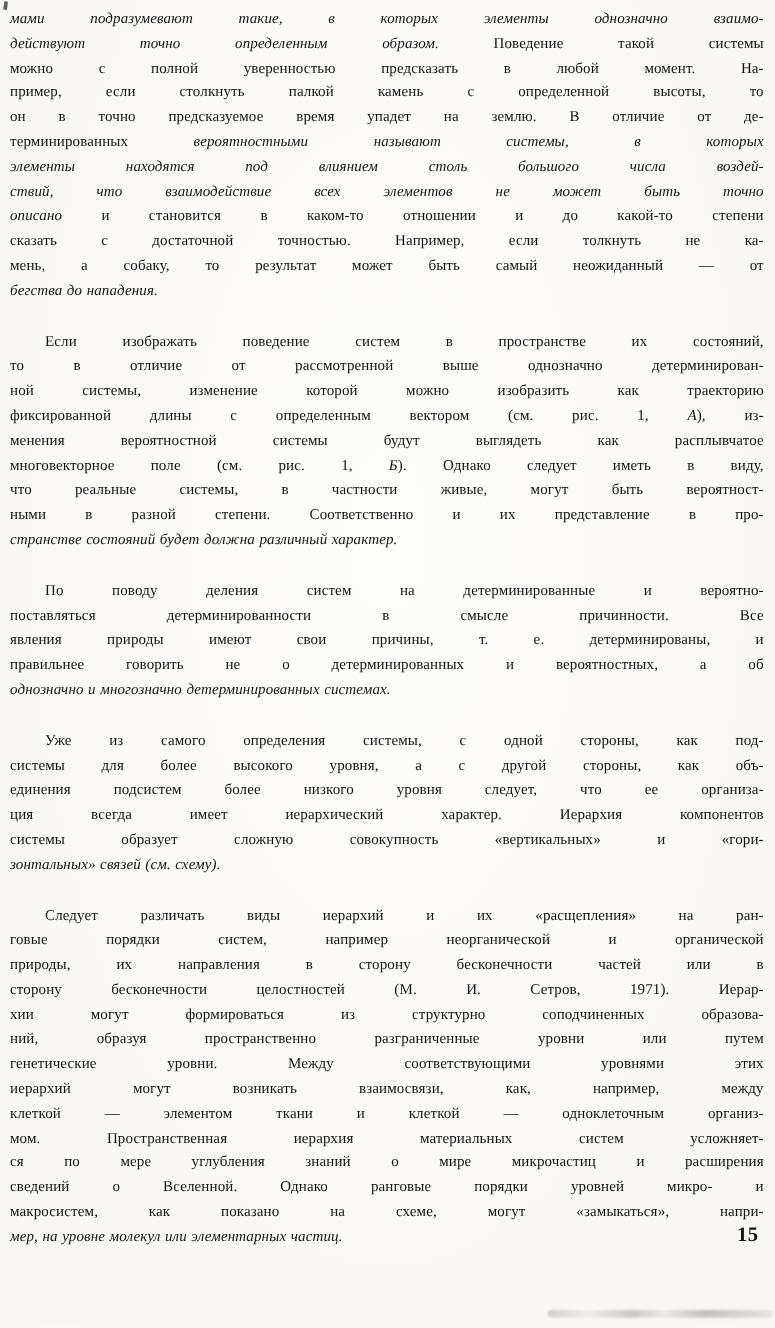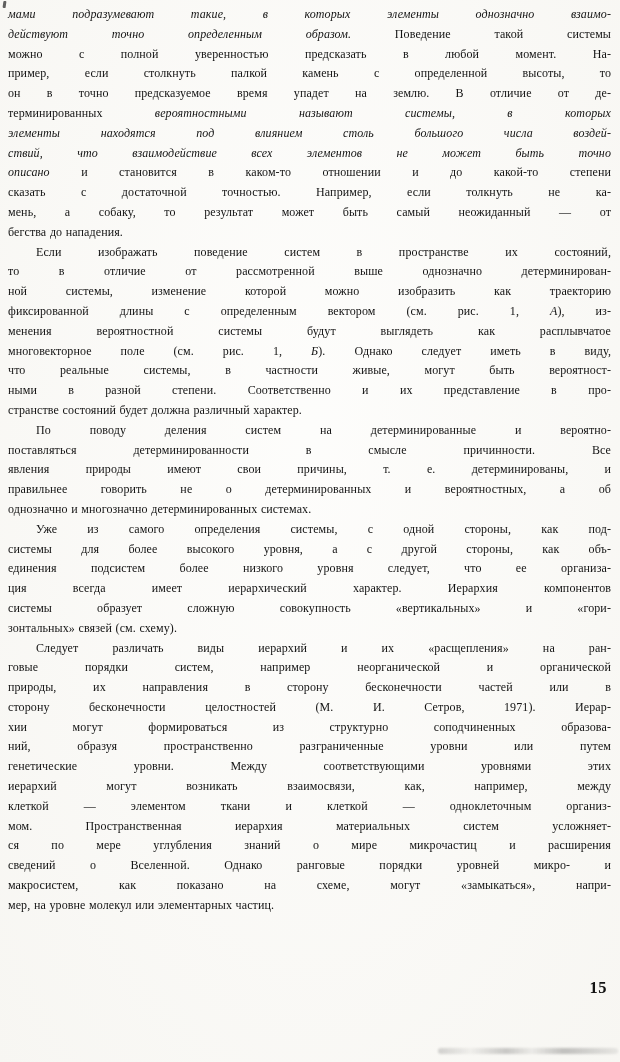--- a/index.html
+++ b/index.html
@@ -30,22 +30,23 @@
     text-align: justify;
     text-align-last: justify;
     letter-spacing: 0.1px;
     word-spacing: 0.5px;
     white-space: normal;
     overflow: visible;
   }
   .line-last {
     text-align: right;
     text-align-last: left;
+    font-style: italic;
   }
-  .indented { text-indent: 28px; }
+  .indented { text-indent: 28px; margin-top: 21px; }
   .it { font-style: italic; }
   .page-number {
     position: absolute;
     right: 13px; top: 978px;
     font-size: 16.5px;
     font-weight: bold;
     letter-spacing: 0.5px;
   }
   .ink-speck {
     position: absolute;

